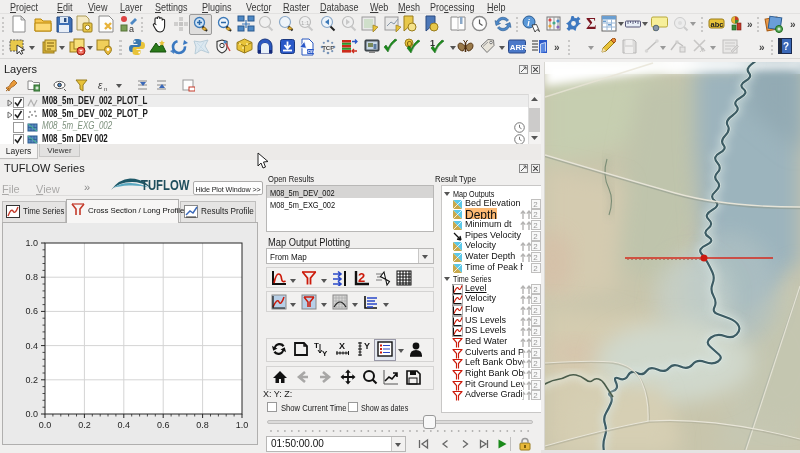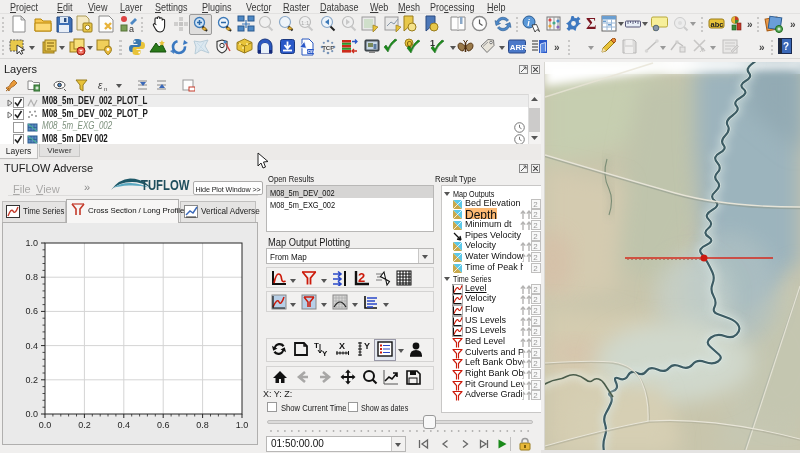--- a/index.html
+++ b/index.html
@@ -519,33 +519,33 @@
     <path d="M1 5 l3.5-4 l3.5 4 z" fill="#555"></path>
   </svg>
 <svg class="ic" style="left:530px;top:135px" width="9" height="7" viewBox="0 0 9 7">
     <path d="M1 1 l3.5 4 l3.5-4 z" fill="#555"></path>
   </svg>
 <div class="abs" style="left:529px;top:108px;width:11px;height:24px;background:#cccbca;"></div>
 <div class="abs" style="left:0;top:144px;width:541px;height:16px;background:#eceae8;"></div>
 <div class="abs" style="left:0;top:144px;width:38px;height:15px;background:#f5f4f3;border:1px solid #c0bfbe;border-top:none;border-left:none;font-size:8.5px;text-align:center;padding-top:2px;">Layers</div>
 <div class="abs" style="left:39px;top:144px;width:41px;height:13px;background:#e2e1e0;border:1px solid #c8c7c6;border-top:none;font-size:8px;text-align:center;padding-top:2px;color:#333;">Viewer</div>
 <div class="abs" style="left:0;top:160px;width:541px;height:293px;background:#f0efee;"></div>
-<div class="abs" style="left:4px;top:162px;font-size:11px;color:#1a1a1a;">TUFLOW Adverse</div>
+<div class="abs" style="left:4px;top:162px;font-size:11px;color:#1a1a1a;">TUFLOW Series</div>
 <svg class="ic" style="left:519px;top:164px" width="9" height="9" viewBox="0 0 9 9">
     <rect x="0.5" y="0.5" width="8" height="8" fill="#f4f4f4" stroke="#888"></rect>
     <path d="M2 7 L7 2 M4.5 2 H7 V4.5" stroke="#555" fill="none"></path>
   </svg>
 <svg class="ic" style="left:531px;top:164px" width="9" height="9" viewBox="0 0 9 9">
     <rect x="0.5" y="0.5" width="8" height="8" fill="#f4f4f4" stroke="#888"></rect>
     <path d="M2.2 2.2 L6.8 6.8 M6.8 2.2 L2.2 6.8" stroke="#444" stroke-width="1.1"></path>
   </svg>
 <svg class="ic" style="left:257px;top:152px" width="12" height="18" viewBox="0 0 12 18">
     <path d="M1 1 l0 13 l3-3 l2 5 l2.5-1 l-2-5 l4.5-0.5 z" fill="#fff" stroke="#222" stroke-width="1"></path>
   </svg>
-<div class="abs" style="left:13px;top:183px;font-size:11px;color:#aaa9a8;"><span style="text-decoration:underline">F</span>ile</div>
+<div class="abs" style="left:2px;top:183px;font-size:11px;color:#aaa9a8;"><span style="text-decoration:underline">F</span>ile</div>
 <div class="abs" style="left:36px;top:183px;font-size:11px;color:#aaa9a8;"><span style="text-decoration:underline">V</span>iew</div>
 <div class="abs" style="left:84px;top:181px;font-size:11px;color:#888;">»</div>
 <div class="abs" style="left:8px;top:195px;width:250px;height:1px;background:#dddcdb;"></div>
 <svg class="ic" style="left:111px;top:176px" width="40" height="20" viewBox="0 0 40 20">
 <path d="M0 14 Q8 3 19 2.5 Q29 2.5 36 8 Q38 9.5 39 11.5 Q31 6 21 6 Q8 6 0 14 z" fill="#1e5868"></path>
 <path d="M2 12 Q10 6.5 20 7 Q30 7.5 38 11.5 Q28 9 18 9.5 Q8 10 2 12 z" fill="#5aa8c0"></path>
 </svg>
 <div class="abs" style="left:141px;top:177px;font-size:14.5px;font-weight:bold;color:#1e4d5c;transform:scaleX(0.78);transform-origin:0 0;white-space:nowrap;">TUFLOW</div>
 <div class="abs" style="left:193px;top:181px;width:70px;height:14px;background:#fdfdfd;border:1px solid #adacab;border-radius:2px;font-size:7.2px;letter-spacing:-0.1px;text-align:center;padding-top:3px;color:#222;white-space:nowrap;overflow:hidden;">Hide Plot Window &gt;&gt;</div>
 <div class="abs" style="left:2px;top:201px;width:64px;height:21px;background:#e5e4e3;border:1px solid #c0bfbe;border-bottom:none;"></div>
@@ -559,21 +559,21 @@
     <path d="M1 1 L5 6 V12 M13 1 L9 6 V12" stroke="#c43a2a" stroke-width="1.6" fill="none"></path>
     <path d="M1 1 h12" stroke="#c43a2a" stroke-width="1.2"></path>
   </svg>
 <div class="abs" style="left:88px;top:206px;font-size:7.9px;letter-spacing:-0.05px;color:#111;z-index:4;white-space:nowrap;">Cross Section / Long Profile</div>
 <div class="abs" style="left:180px;top:201px;width:76px;height:21px;background:#e5e4e3;border:1px solid #c0bfbe;border-bottom:none;"></div>
 <svg class="ic" style="left:184px;top:205px" width="14" height="13" viewBox="0 0 14 13">
     <rect x="0.5" y="0.5" width="13" height="12" fill="#fff" stroke="#888"></rect>
     <path d="M2 10 l4-4 l3 2 l4-6" stroke="#3a68b8" stroke-width="1.4" fill="none"></path>
     <path d="M2 12 h10" stroke="#333"></path>
   </svg>
-<div class="abs" style="left:201px;top:207px;font-size:8.2px;color:#222;white-space:nowrap;">Vertical Adverse</div>
+<div class="abs" style="left:201px;top:207px;font-size:8.2px;color:#222;white-space:nowrap;">Results Profile</div>
 <div class="abs" style="left:2px;top:222px;width:256px;height:223px;background:#eaeaea;border:1px solid #b0afae;"></div>
 <svg class="ic" style="left:3px;top:223px" width="254" height="221" viewBox="0 0 254 221">
     <rect x="42" y="20" width="197" height="171" fill="#ffffff"></rect>
     <path d="M81.4 20 V191" stroke="#d4d4d4" stroke-width="1"></path>
     <path d="M42 54.2 H239" stroke="#d4d4d4" stroke-width="1"></path>
     <path d="M120.8 20 V191" stroke="#d4d4d4" stroke-width="1"></path>
     <path d="M42 88.4 H239" stroke="#d4d4d4" stroke-width="1"></path>
     <path d="M160.2 20 V191" stroke="#d4d4d4" stroke-width="1"></path>
     <path d="M42 122.6 H239" stroke="#d4d4d4" stroke-width="1"></path>
     <path d="M199.6 20 V191" stroke="#d4d4d4" stroke-width="1"></path>
@@ -864,21 +864,21 @@
     <path d="M1 1 h9 v9 z" fill="#5bc8e8"></path>
     <path d="M1 1 v9 h9 z" fill="#c8a84a"></path>
     <path d="M1 10 L10 1" stroke="#fff" stroke-width="0.8"></path>
   </svg>
 <svg class="ic" style="left:520px;top:252px" width="12" height="10" viewBox="0 0 12 10">
     <g stroke="#b4b3b2" stroke-width="1.4" fill="none">
       <path d="M3 10 V2 m-2.2 2.6 L3 2 l2.2 2.6"></path>
       <path d="M9 10 V2 m-2.2 2.6 L9 2 l2.2 2.6"></path>
     </g>
   </svg>
-<div class="abs" style="left:465px;top:251px;font-size:9px;color:#111;white-space:nowrap;max-width:58px;overflow:hidden;background:#fff;">Water Window</div>
+<div class="abs" style="left:465px;top:251px;font-size:9px;color:#111;white-space:nowrap;max-width:58px;overflow:hidden;background:#fff;">Water Depth</div>
 <svg class="ic" style="left:531px;top:252px" width="10" height="10" viewBox="0 0 10 10">
     <rect x="0.5" y="0.5" width="9" height="9" fill="#f8f8f8" stroke="#c0bfbe"></rect>
     <text x="2.2" y="7.8" font-size="8" fill="#999">2</text>
   </svg>
 <svg class="ic" style="left:452px;top:263px" width="11" height="11" viewBox="0 0 11 11">
     <path d="M1 1 h9 v9 z" fill="#5bc8e8"></path>
     <path d="M1 1 v9 h9 z" fill="#c8a84a"></path>
     <path d="M1 10 L10 1" stroke="#fff" stroke-width="0.8"></path>
   </svg>
 <div class="abs" style="left:465px;top:262px;font-size:9px;color:#111;white-space:nowrap;max-width:58px;overflow:hidden;background:#fff;">Time of Peak h</div>
@@ -972,21 +972,21 @@
   </svg>
 <svg class="ic" style="left:452px;top:337px" width="11" height="11" viewBox="0 0 11 11">
     <path d="M1 1.5 L4.5 5.5 V10.5 M10 1.5 L6.5 5.5 V10.5 M0.5 1.5 h10" stroke="#cc1a0a" stroke-width="1.15" fill="none"></path>
   </svg>
 <svg class="ic" style="left:520px;top:337px" width="12" height="10" viewBox="0 0 12 10">
     <g stroke="#b4b3b2" stroke-width="1.4" fill="none">
       <path d="M3 10 V2 m-2.2 2.6 L3 2 l2.2 2.6"></path>
       <path d="M9 10 V2 m-2.2 2.6 L9 2 l2.2 2.6"></path>
     </g>
   </svg>
-<div class="abs" style="left:465px;top:336px;font-size:9px;color:#111;white-space:nowrap;max-width:58px;overflow:hidden;background:#fff;">Bed Level</div>
+<div class="abs" style="left:465px;top:336px;font-size:9px;color:#111;white-space:nowrap;max-width:58px;overflow:hidden;background:#fff;">Bed Water</div>
 <svg class="ic" style="left:531px;top:337px" width="10" height="10" viewBox="0 0 10 10">
     <rect x="0.5" y="0.5" width="9" height="9" fill="#f8f8f8" stroke="#c0bfbe"></rect>
     <text x="2.2" y="7.8" font-size="8" fill="#999">2</text>
   </svg>
 <svg class="ic" style="left:452px;top:348px" width="11" height="11" viewBox="0 0 11 11">
     <path d="M1 1.5 L4.5 5.5 V10.5 M10 1.5 L6.5 5.5 V10.5 M0.5 1.5 h10" stroke="#cc1a0a" stroke-width="1.15" fill="none"></path>
   </svg>
 <svg class="ic" style="left:520px;top:348px" width="12" height="10" viewBox="0 0 12 10">
     <g stroke="#b4b3b2" stroke-width="1.4" fill="none">
       <path d="M3 10 V2 m-2.2 2.6 L3 2 l2.2 2.6"></path>

